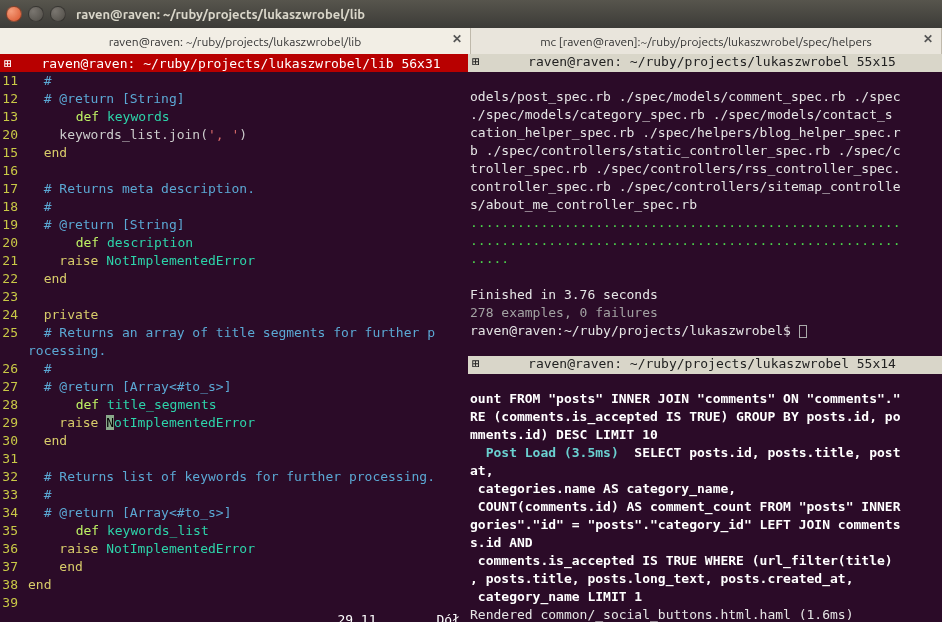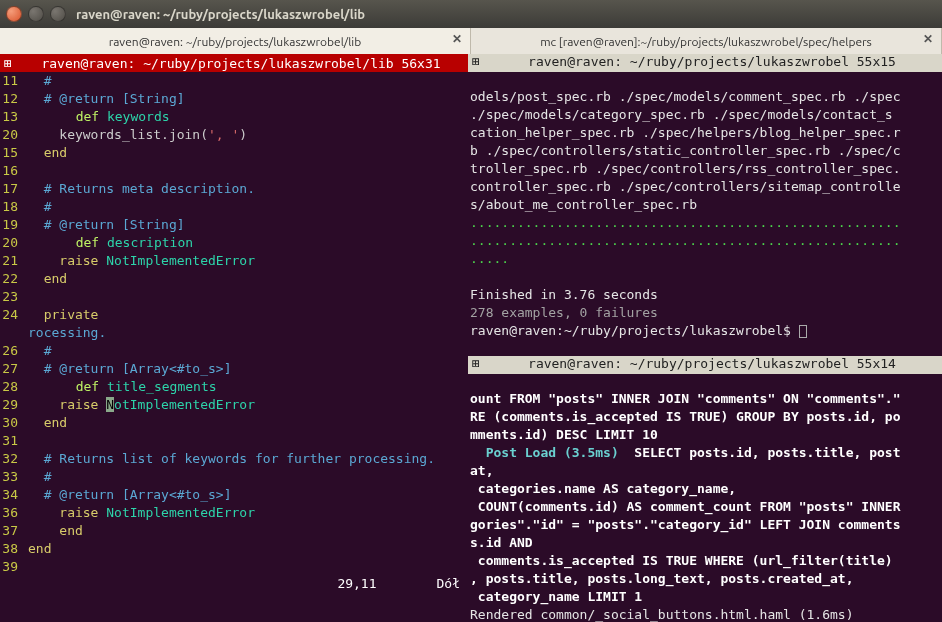--- a/index.html
+++ b/index.html
@@ -187,30 +187,32 @@
         <div class="code-line"><span class="lineno">15</span><span class="code">  <span class="c-end">end</span></span></div>
         <div class="code-line"><span class="lineno">16</span><span class="code">  </span></div>
         <div class="code-line"><span class="lineno">17</span><span class="code">  <span class="c-comment"># Returns meta description.</span></span></div>
         <div class="code-line"><span class="lineno">18</span><span class="code">  <span class="c-comment">#</span></span></div>
         <div class="code-line"><span class="lineno">19</span><span class="code">  <span class="c-comment"># @return [String]</span></span></div>
         <div class="code-line"><span class="lineno">20</span><span class="code">  <span class="c-def">def </span><span class="c-ident">description</span></span></div>
         <div class="code-line"><span class="lineno">21</span><span class="code">  <span>  </span><span class="c-raise">raise </span><span class="c-const">NotImplementedError</span></span></div>
         <div class="code-line"><span class="lineno">22</span><span class="code">  <span class="c-end">end</span></span></div>
         <div class="code-line"><span class="lineno">23</span><span class="code">  </span></div>
         <div class="code-line"><span class="lineno">24</span><span class="code">  <span class="c-private">private</span></span></div>
+        <div class="code-line"><span class="lineno">25</span><span class="code">  <span class="c-comment"># Returns an array of title segments for further p</span></span></div>
         <div class="code-line"><span class="lineno"></span><span class="code"><span class="c-comment">rocessing.</span></span></div>
         <div class="code-line"><span class="lineno">26</span><span class="code">  <span class="c-comment">#</span></span></div>
         <div class="code-line"><span class="lineno">27</span><span class="code">  <span class="c-comment"># @return [Array&lt;#to_s&gt;]</span></span></div>
         <div class="code-line"><span class="lineno">28</span><span class="code">  <span class="c-def">def </span><span class="c-ident">title_segments</span></span></div>
         <div class="code-line"><span class="lineno">29</span><span class="code">  <span>  </span><span class="c-raise">raise </span><span class="cursor">N</span><span class="c-const">otImplementedError</span></span></div>
         <div class="code-line"><span class="lineno">30</span><span class="code">  <span class="c-end">end</span></span></div>
         <div class="code-line"><span class="lineno">31</span><span class="code">  </span></div>
         <div class="code-line"><span class="lineno">32</span><span class="code">  <span class="c-comment"># Returns list of keywords for further processing.</span></span></div>
         <div class="code-line"><span class="lineno">33</span><span class="code">  <span class="c-comment">#</span></span></div>
         <div class="code-line"><span class="lineno">34</span><span class="code">  <span class="c-comment"># @return [Array&lt;#to_s&gt;]</span></span></div>
+        <div class="code-line"><span class="lineno">35</span><span class="code">  <span class="c-def">def </span><span class="c-ident">keywords_list</span></span></div>
         <div class="code-line"><span class="lineno">36</span><span class="code">  <span>  </span><span class="c-raise">raise </span><span class="c-const">NotImplementedError</span></span></div>
         <div class="code-line"><span class="lineno">37</span><span class="code">  <span class="c-end">  end</span></span></div>
         <div class="code-line"><span class="lineno">38</span><span class="code"><span class="c-end">end</span></span></div>
         <div class="code-line"><span class="lineno">39</span><span class="code">  </span></div>
       </div>
     <div class="statusline">
       <span style="flex:1"></span>
       <span>29,11</span>
       <span style="width:60px"></span>
       <span>Dół</span>

